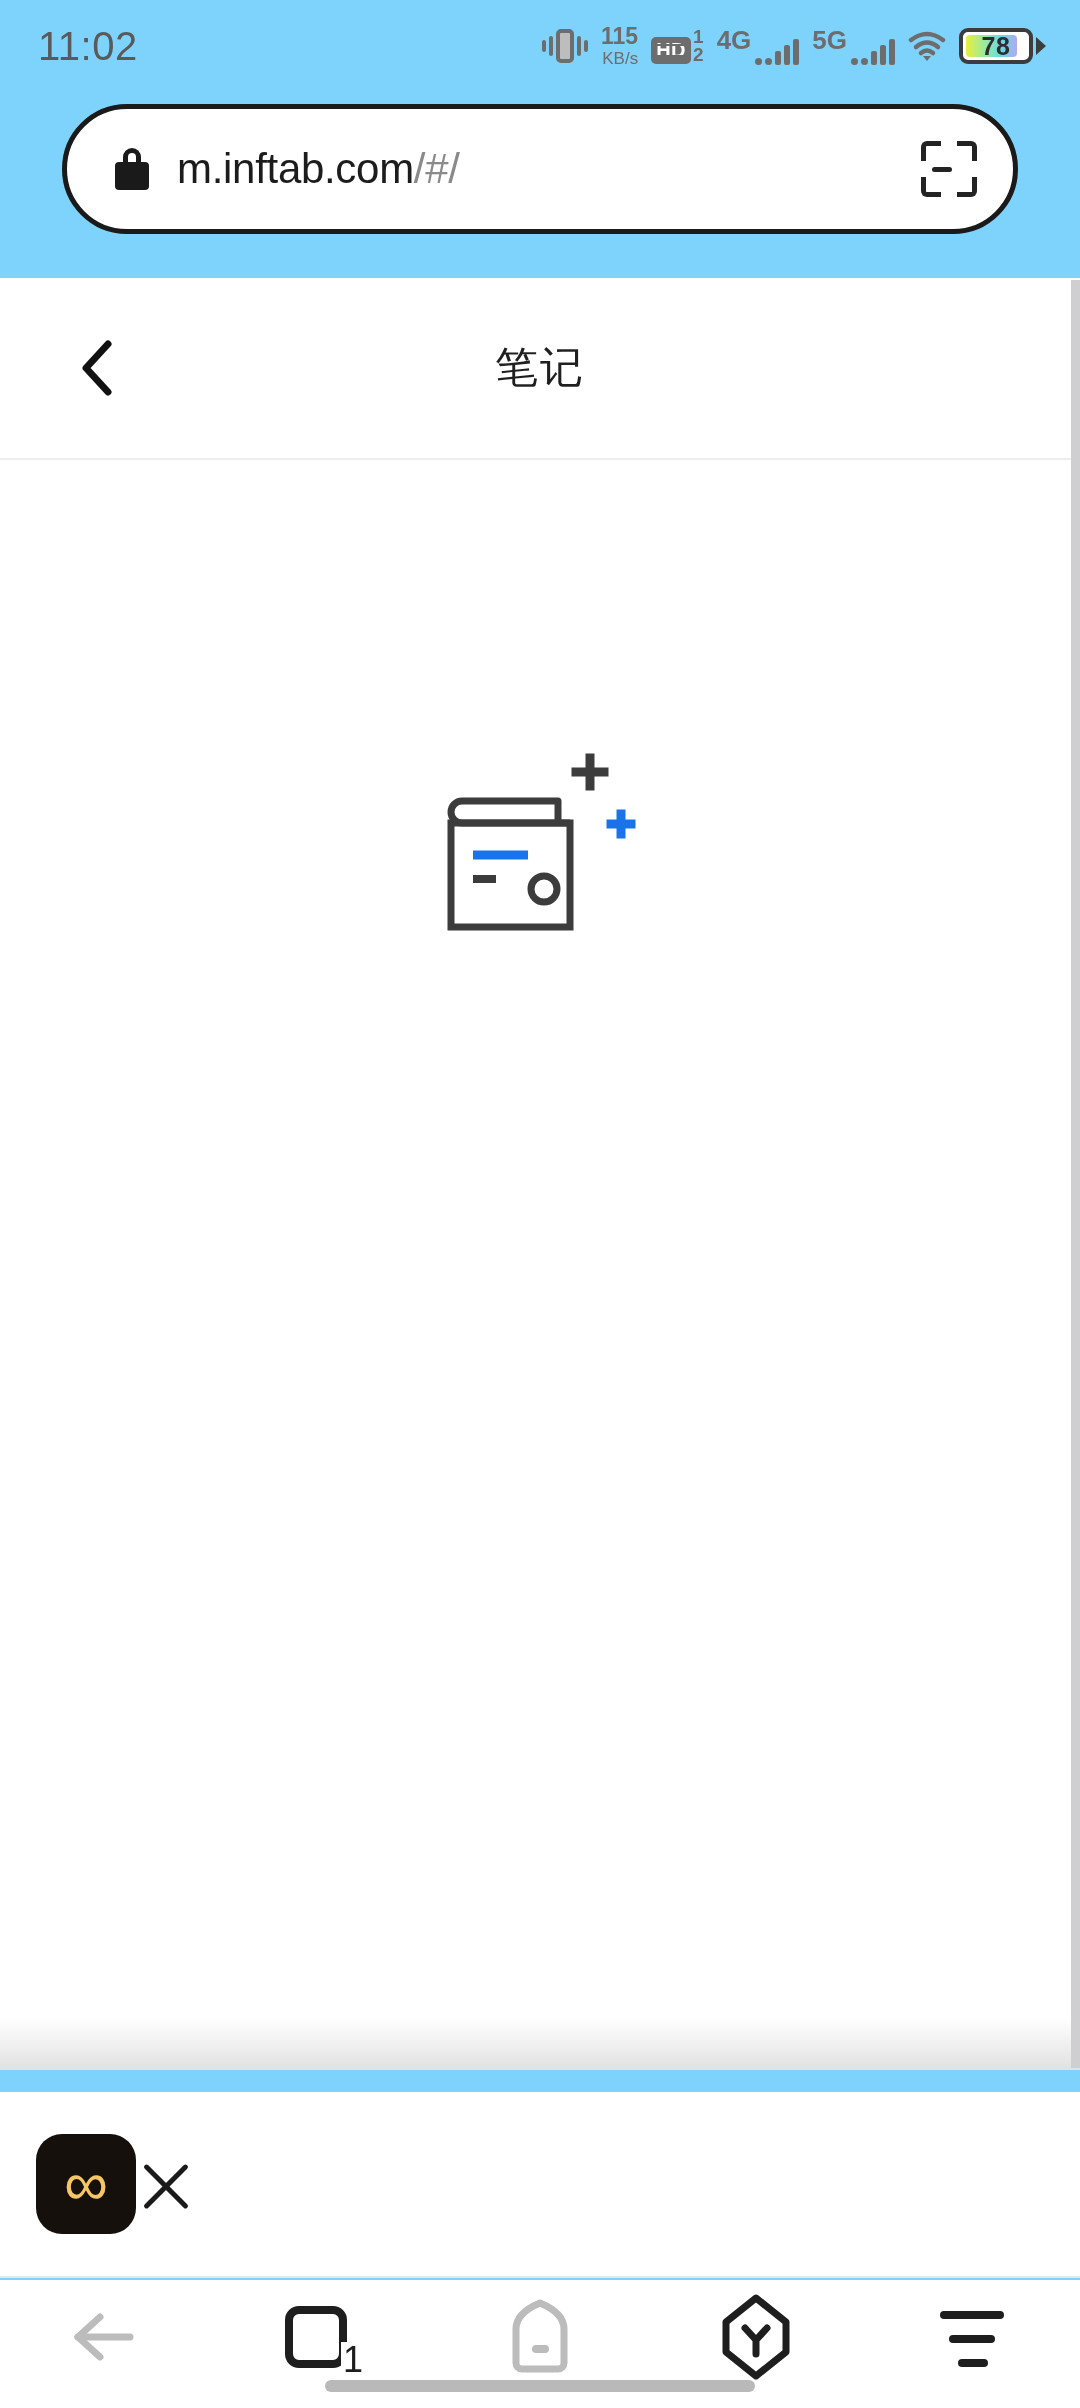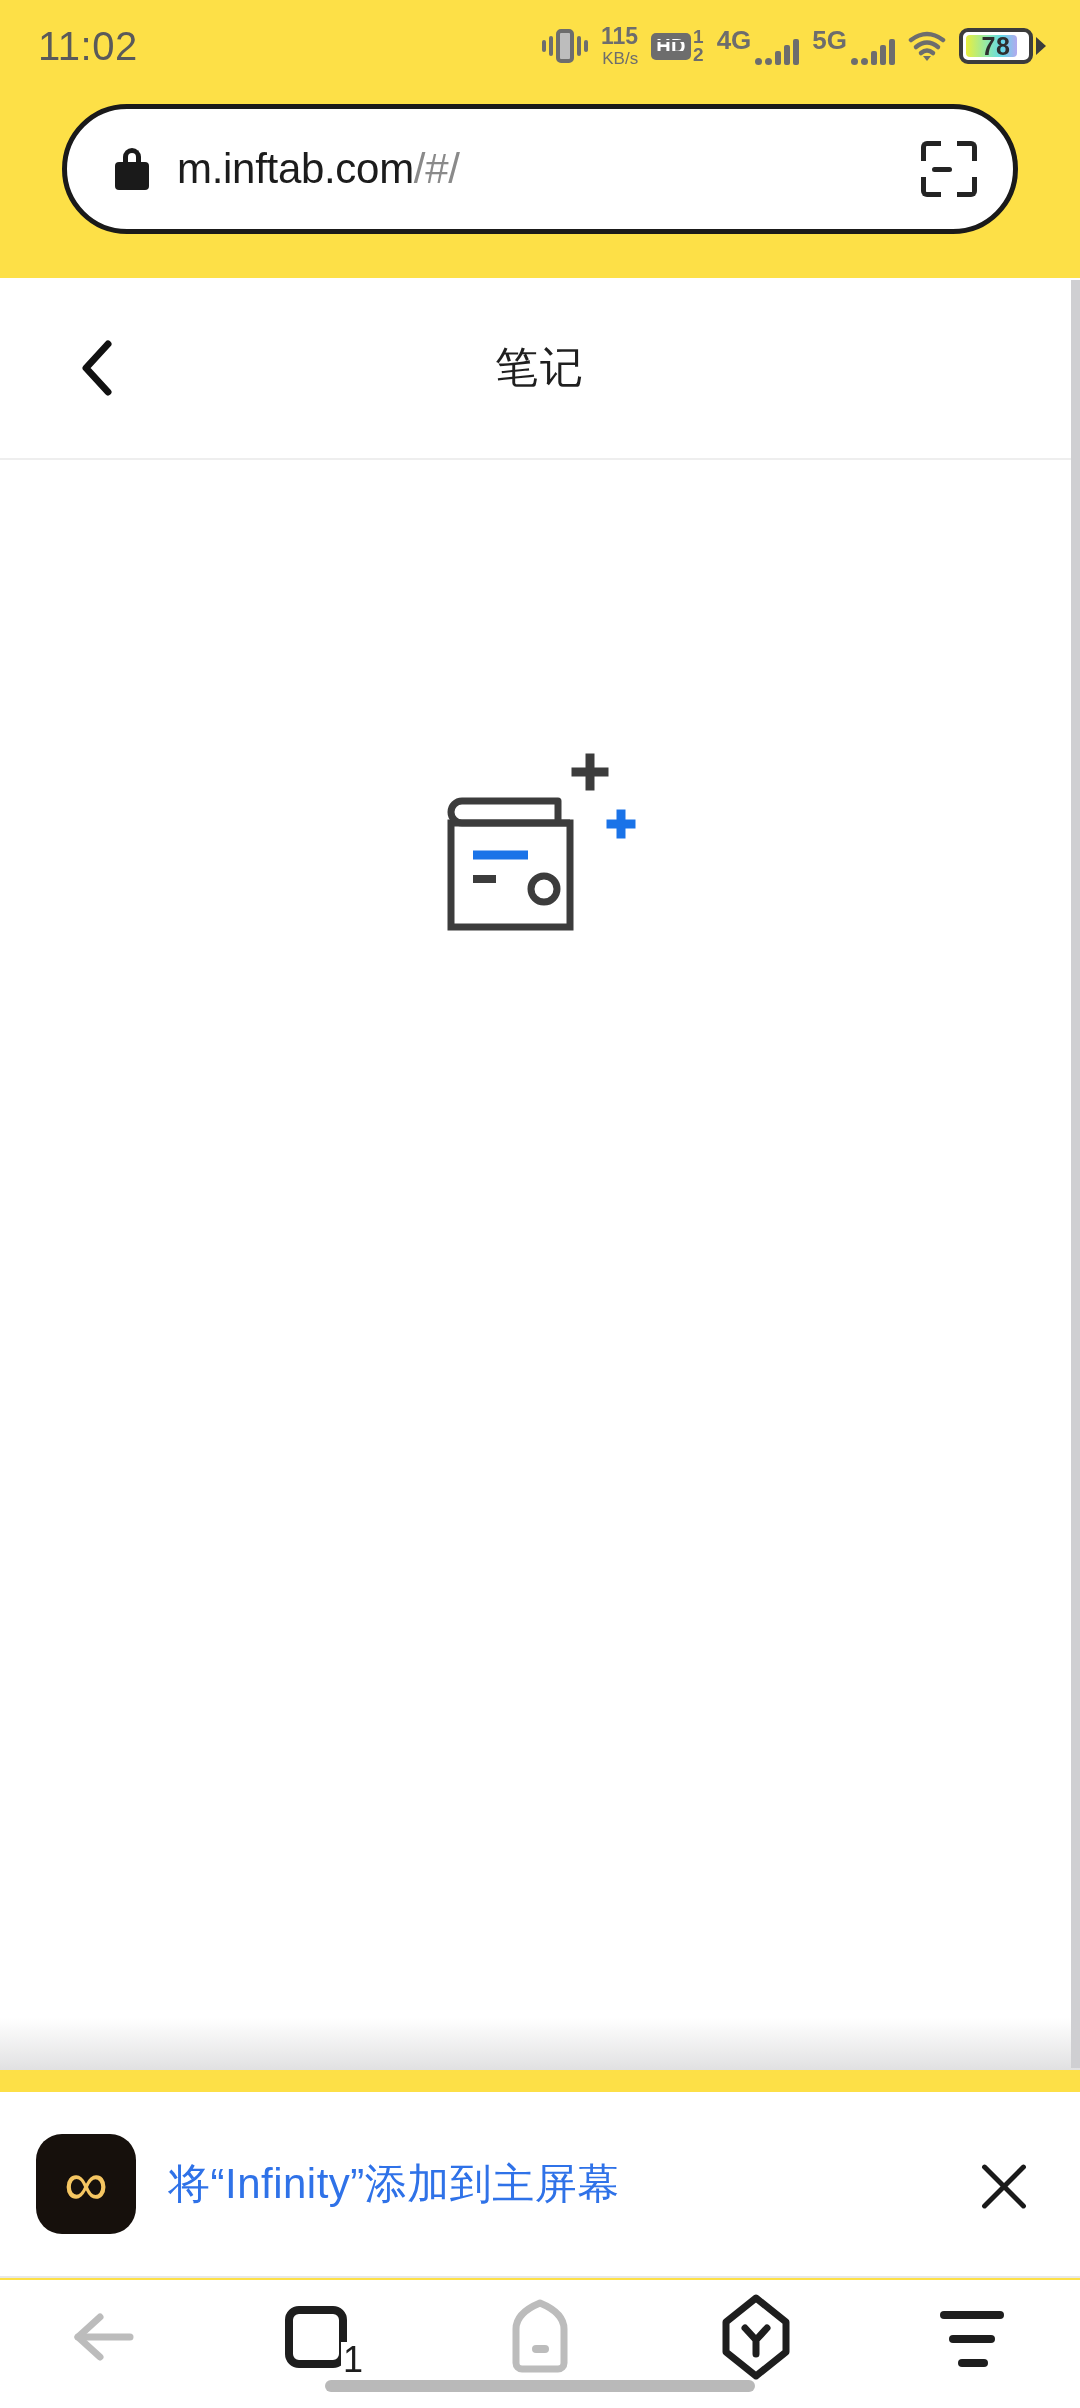--- a/index.html
+++ b/index.html
@@ -2,42 +2,42 @@
 <html><head>
 <meta charset="utf-8">
 <style>
   * { margin:0; padding:0; box-sizing:border-box; }
   html, body {
     width:1080px; height:2408px;
     background:#ffffff;
     font-family:"Liberation Sans","DejaVu Sans",sans-serif;
     overflow:hidden;
   }
-  #screen { position:relative; width:1080px; height:2408px; background:#fde047; }
+  #screen { position:relative; width:1080px; height:2408px; background:#7dd3fc; }
 
   
   .status-bar {
     position:absolute; top:0; left:0; width:1080px; height:92px;
     display:flex; align-items:center; justify-content:space-between;
     padding:0 34px 0 38px;
   }
   .status-clock { font-size:40px; color:#5a5a5a; letter-spacing:0.5px; }
   .status-right { display:flex; align-items:center; gap:13px; }
 
   .ico-vibrate { display:flex; align-items:center; gap:3px; height:38px; }
   .vb-wave { width:4px; border-radius:2px; background:#6d6d6d; }
   .vb-wave.s { height:12px; }
   .vb-wave.m { height:20px; }
   .vb-body { width:18px; height:34px; border:4px solid #6d6d6d; border-radius:5px; background:#bdbdbd; }
 
   .net-speed { display:flex; flex-direction:column; align-items:flex-end; line-height:1; }
   .net-speed .n1 { font-size:23px; font-weight:bold; color:#6d6d6d; }
   .net-speed .n2 { font-size:17px; font-weight:normal; color:#6d6d6d; margin-top:2px; }
 
-  .hd-group { display:flex; align-items:center; }
+  .hd-group { display:flex; align-items:flex-end; }
   .hd-box {
     background:#6d6d6d; color:#fff; font-size:20px; font-weight:bold;
     border-radius:5px; padding:2px 5px; letter-spacing:0.5px;
     display:flex; align-items:center; justify-content:center; height:27px;
     position:relative;
   }
   .hd-box::before{
     content:""; position:absolute; left:4px; right:4px; top:7px; bottom:7px;
     border:2px solid #6d6d6d; border-radius:1px; pointer-events:none;
   }
@@ -328,21 +328,20 @@
     </div>
 
     <div class="content-fade"></div>
     <div class="vscroll"></div>
   </div>
 
   <div class="banner">
     <div class="banner-icon">
       <span class="inf-sym">∞</span>
     </div>
-    <div class="banner-text">将“Infinity”添加到主屏幕</div>
     <div class="banner-close">
       <i></i>
         <i></i>
     </div>
   </div>
 
   <div class="navbar">
 
     <div class="nav-btn">
       <span>

